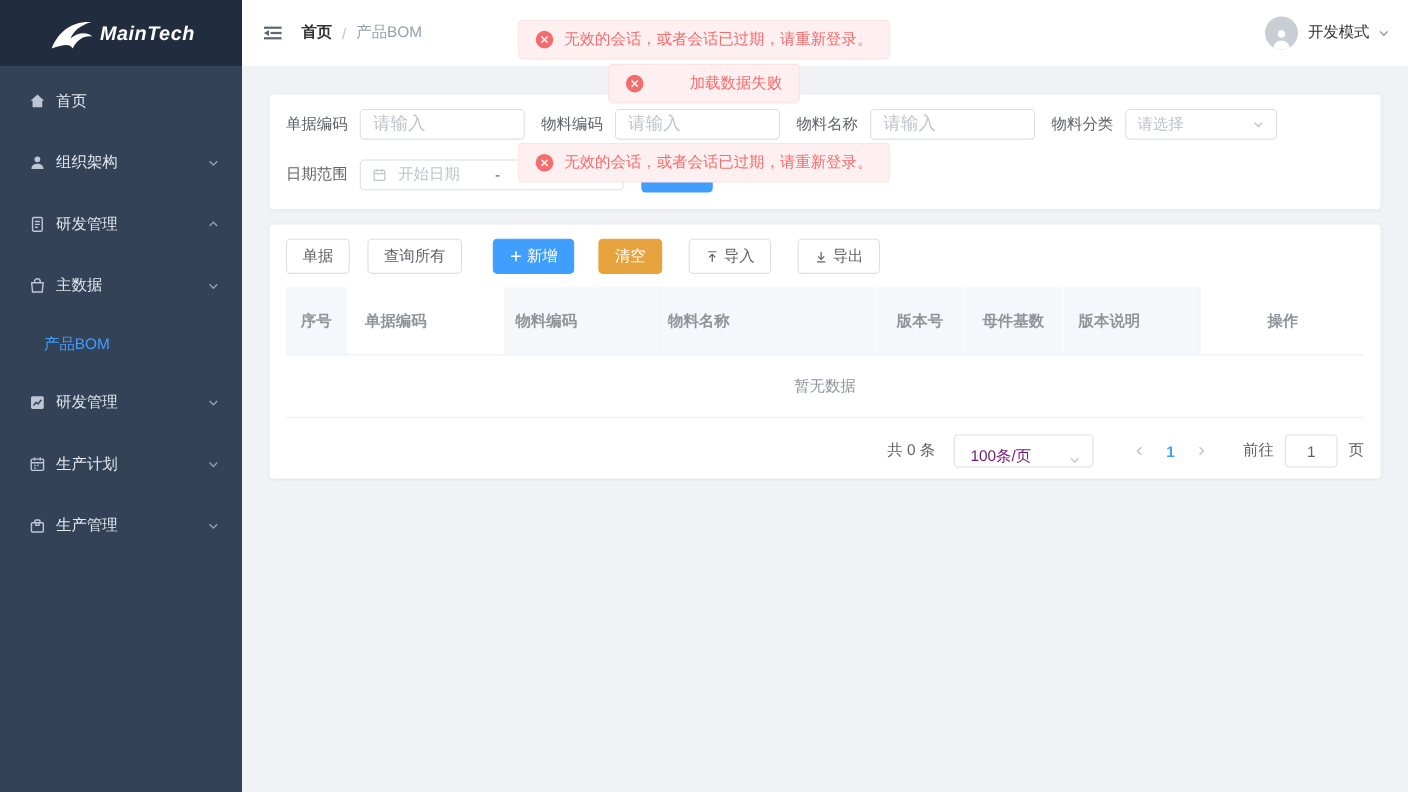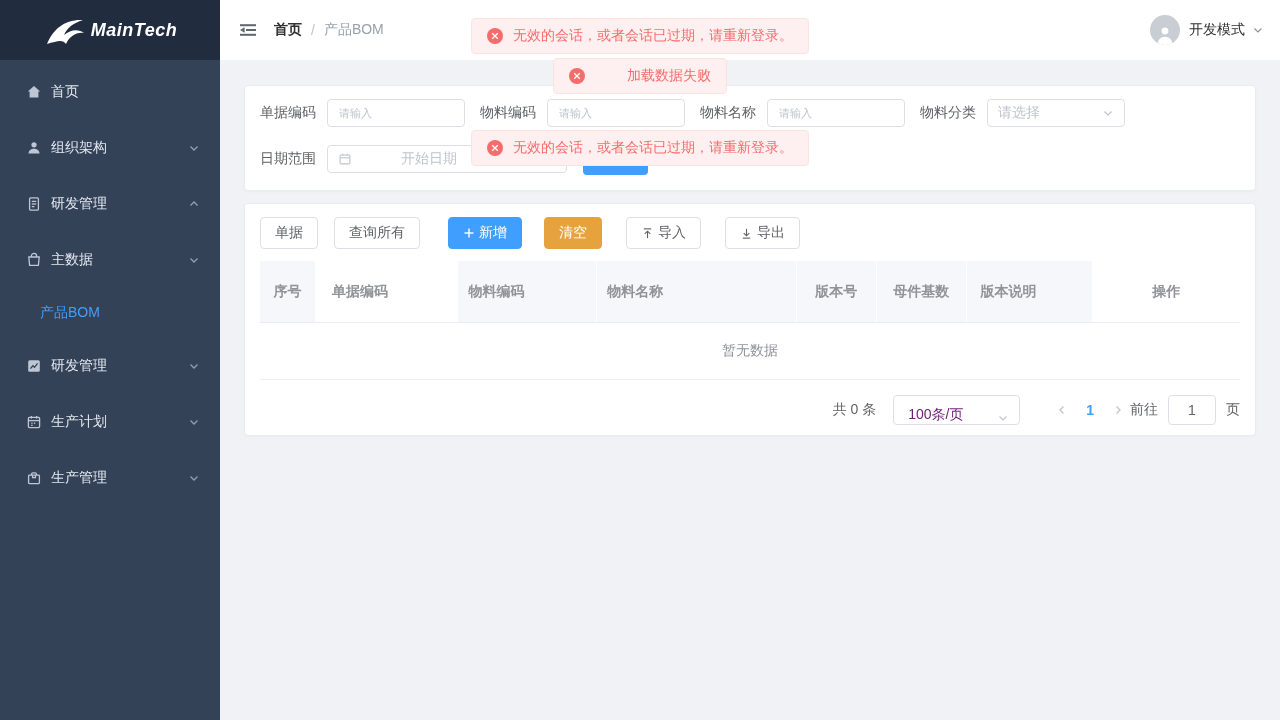--- a/index.html
+++ b/index.html
@@ -32,24 +32,24 @@
   .user-chevron { color:#909399; display:flex; }
 
   .content { flex:1; padding:25px 24px; overflow:hidden; }
   .card { background:#fff; border:1px solid #e9ecf2; border-radius:4px; box-shadow:0 1px 3px rgba(0,0,0,.03); }
 
   
   .search-card { padding:13px 15px 15px; margin-bottom:12px; }
   .form-row { display:flex; align-items:center; }
   .form-row + .form-row { margin-top:16px; }
   .f-label { width:56px; color:#606266; flex:none; margin-right:11px; }
-  .f-input { width:138px; height:28px; border:1px solid #dcdfe6; border-radius:4px; padding:0 11px; font-size:11px; color:#606266; outline:none; margin-right:15px; font-family:inherit; }
+  .f-input { width:150px; height:28px; border:1px solid #dcdfe6; border-radius:4px; padding:0 11px; font-size:16px; color:#606266; outline:none; margin-right:15px; font-family:inherit; }
   .f-input::placeholder { color:#bfc4cc; }
   .f-select { width:138px; height:28px; border:1px solid #dcdfe6; border-radius:4px; padding:0 10px; display:flex; align-items:center; justify-content:space-between; color:#bfc4cc; cursor:pointer; }
-  .date-range { width:240px; height:28px; border:1px solid #dcdfe6; border-radius:4px; display:flex; align-items:center; padding:0 10px; color:#bfc4cc;gap:39px; }
+  .date-range { width:240px; height:28px; border:1px solid #dcdfe6; border-radius:4px; display:flex; align-items:center; padding:0 10px; color:#bfc4cc; }
   .date-range .cal { display:flex; margin-right:10px; color:#c0c4cc; }
   .date-start { width:88px; }
   .date-sep { color:#606266; margin:0 14px 0 0; }
   .query-btn { width:65px; height:32px; background:#409eff; border:none; border-radius:4px; margin-left:16px; cursor:pointer; }
 
   
   .table-card { padding:13px 15px 10px; }
   .toolbar { display:flex; align-items:center; margin-bottom:12px; }
   .btn { height:32px; padding:0 14px; border:1px solid #dcdfe6; border-radius:4px; background:#fff; color:#606266; font-size:14px; cursor:pointer; display:flex; align-items:center; font-family:inherit; }
   .btn .bicon { display:flex; margin-right:4px; }
@@ -66,21 +66,21 @@
   .c0{width:56px;} .c1{width:142px; padding-left:16px;} .c2{width:140px; padding-left:11px;}
   .c3{width:200px; padding-left:10px;} .c4{width:90px;} .c5{width:80px;}
   .c6{width:118px; padding-left:14px; border-right:none;} .csp{width:8px; background:#f5f7fa;} .c7{width:148px;}
   .empty-row { height:57px; display:flex; align-items:center; justify-content:center; color:#909399; border-bottom:1px solid #ebeef5; }
 
   .pagination { display:flex; align-items:center; justify-content:flex-end; margin-top:15px; padding-right:0; color:#606266; }
   .pg-total { margin-right:17px; }
   .pg-size { width:127px; height:30px; border:1px solid #dcdfe6; border-radius:4px; display:flex; align-items:flex-end; justify-content:space-between; padding:0 10px 0 14px; color:#701a75; cursor:pointer; margin-right:30px; }
   .pg-arrow { color:#c0c4cc; display:flex; align-items:center; padding:0 6px; cursor:default; }
   .pg-num { color:#409eff; font-weight:bold; padding:0 12px; }
-  .pg-goto { }
+  .pg-goto { margin-left:26px; }
   .pg-input { width:48px; height:30px; border:1px solid #dcdfe6; border-radius:4px; text-align:center; margin:0 10px; font-size:14px; color:#606266; outline:none; font-family:inherit; }
   .pg-unit { }
 
   
   .toast { position:fixed; left:50%; transform:translateX(-50%); height:36px; display:flex; align-items:center; padding:0 15px; background:#fef0f0; border:1px solid #fde2e2; border-radius:4px; color:#f56c6c; white-space:nowrap; z-index:60; }
   .toast .ticon { width:16px; height:16px; border-radius:50%; background:#f56c6c; margin-right:10px; display:flex; align-items:center; justify-content:center; flex:none; }
   .toast1 { top:18px; } .toast2 { top:58px;gap:32px; } .toast3 { top:130px; }
 
   svg { display:block; }
 </style>

